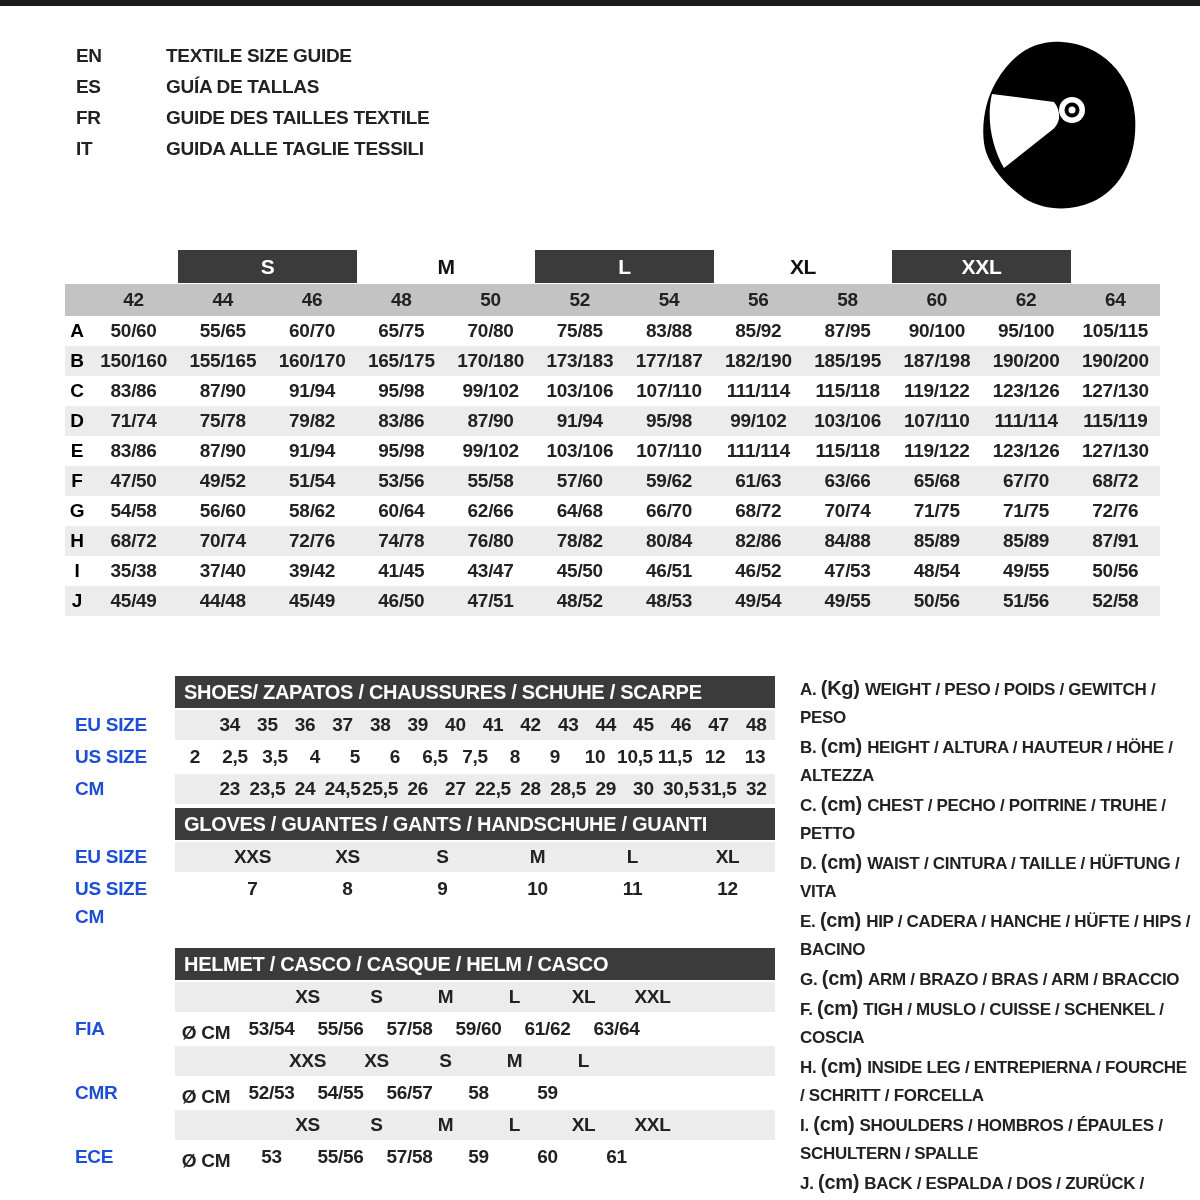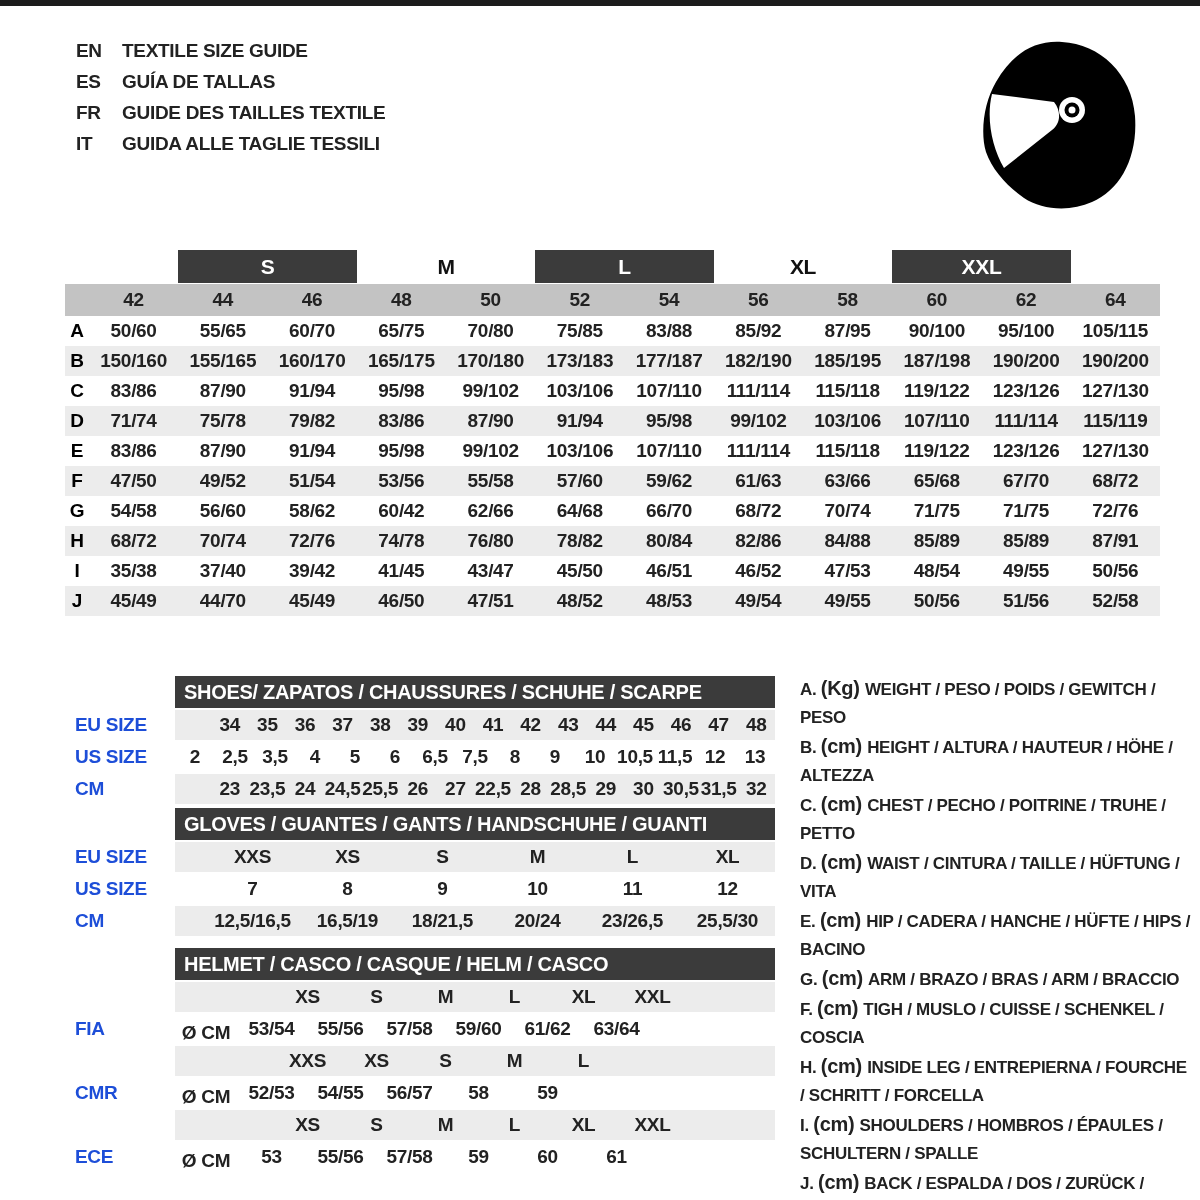--- a/index.html
+++ b/index.html
@@ -13,21 +13,21 @@
   html,body{margin:0;padding:0;}
   body{
     width:1200px;height:1200px;background:#ffffff;position:relative;overflow:hidden;
     font-family:"Liberation Sans","DejaVu Sans",sans-serif;
     font-weight:bold;color:var(--text);letter-spacing:-0.3px;
   }
   .top-strip{position:absolute;left:0;top:0;width:1200px;height:6px;background:var(--top-strip);}
 
   
   .lang-list{position:absolute;left:76px;top:40px;font-size:19px;}
-  .lang-row{display:flex;height:31px;}
+  .lang-row{display:flex;height:31px;align-items:center;gap:44px;}
   .lang-code{width:46px;}
 
   
   .helmet-icon{position:absolute;left:982px;top:40px;width:156px;height:172px;}
 
   
   .main-table{position:absolute;left:65px;top:250px;width:1095px;font-size:19px;}
   .grid13{display:grid;grid-template-columns:24px repeat(12,1fr);}
   .group-row{height:33px;margin-bottom:1px;}
   .group-box,.group-text{display:flex;align-items:center;justify-content:center;}
@@ -204,21 +204,21 @@
         <span>63/66</span>
         <span>65/68</span>
         <span>67/70</span>
         <span>68/72</span>
       </div>
       <div class="mrow grid13">
         <span class="mletter">G</span>
         <span>54/58</span>
         <span>56/60</span>
         <span>58/62</span>
-        <span>60/42</span>
+        <span>60/64</span>
         <span>62/66</span>
         <span>64/68</span>
         <span>66/70</span>
         <span>68/72</span>
         <span>70/74</span>
         <span>71/75</span>
         <span>71/75</span>
         <span>72/76</span>
       </div>
       <div class="mrow grid13 stripe">
@@ -247,21 +247,21 @@
         <span>46/51</span>
         <span>46/52</span>
         <span>47/53</span>
         <span>48/54</span>
         <span>49/55</span>
         <span>50/56</span>
       </div>
       <div class="mrow grid13 stripe">
         <span class="mletter">J</span>
         <span>45/49</span>
-        <span>44/70</span>
+        <span>44/48</span>
         <span>45/49</span>
         <span>46/50</span>
         <span>47/51</span>
         <span>48/52</span>
         <span>48/53</span>
         <span>49/54</span>
         <span>49/55</span>
         <span>50/56</span>
         <span>51/56</span>
         <span>52/58</span>
@@ -357,28 +357,20 @@
         <span>7</span>
         <span>8</span>
         <span>9</span>
         <span>10</span>
         <span>11</span>
         <span>12</span>
       </div>
     </div>
     <div class="srow">
       <span class="rlabel">CM</span>
-      <div class="cells cells6 shaded">
-        <span>12,5/16,5</span>
-        <span>16,5/19</span>
-        <span>18/21,5</span>
-        <span>20/24</span>
-        <span>23/26,5</span>
-        <span>25,5/30</span>
-      </div>
     </div>
   </div>
 <div class="sub helmet-table">
     <div class="srow">
       <span class="rlabel"></span>
       <div class="tbar">HELMET / CASCO / CASQUE / HELM / CASCO</div>
     </div>
     <div class="srow">
       <span class="rlabel"></span>
       <div class="cells cellsH shaded">

